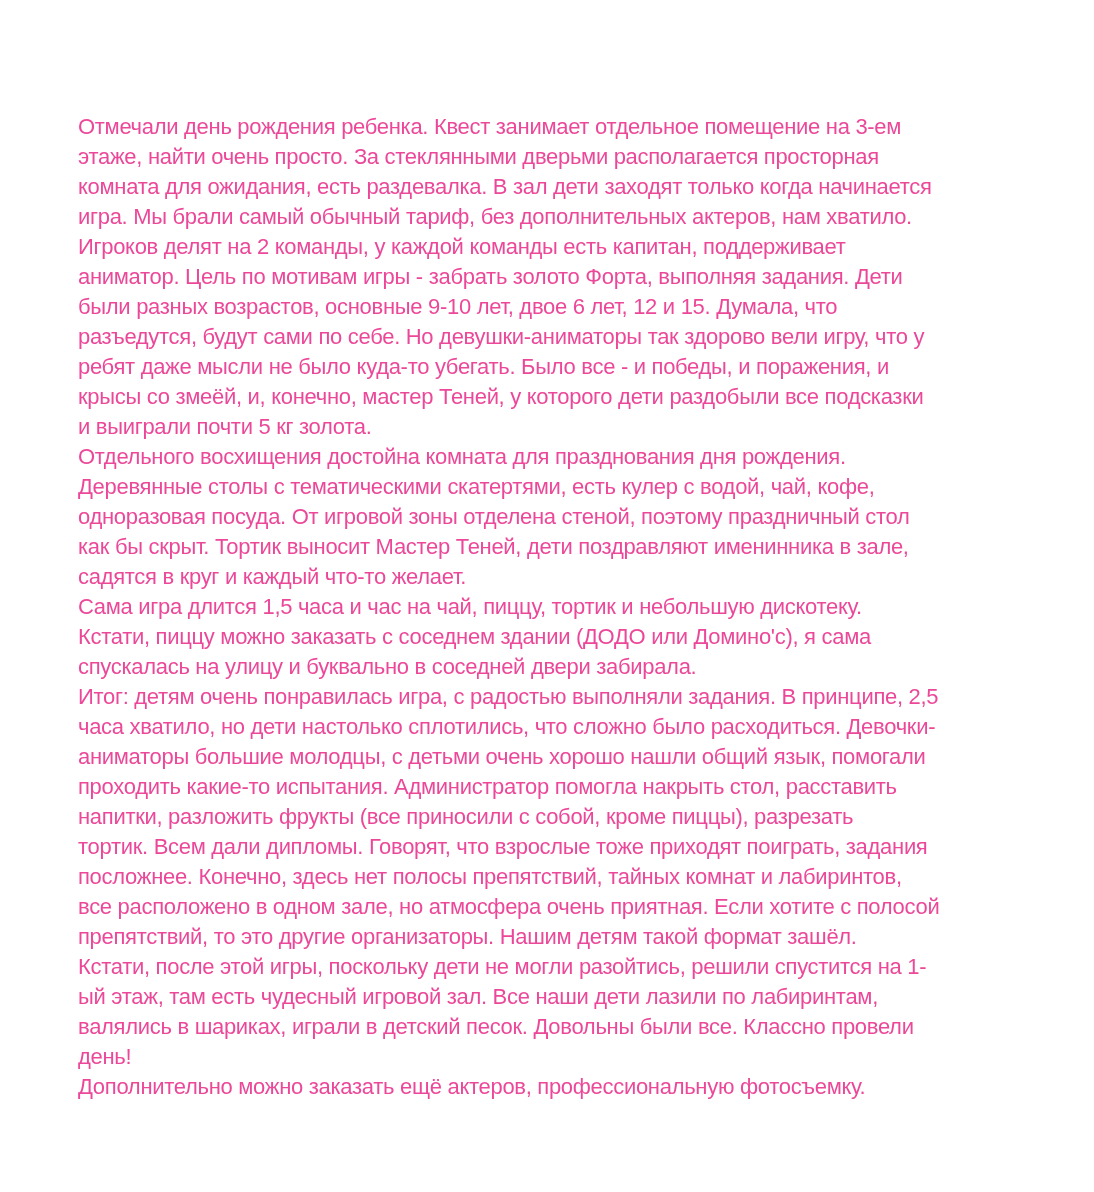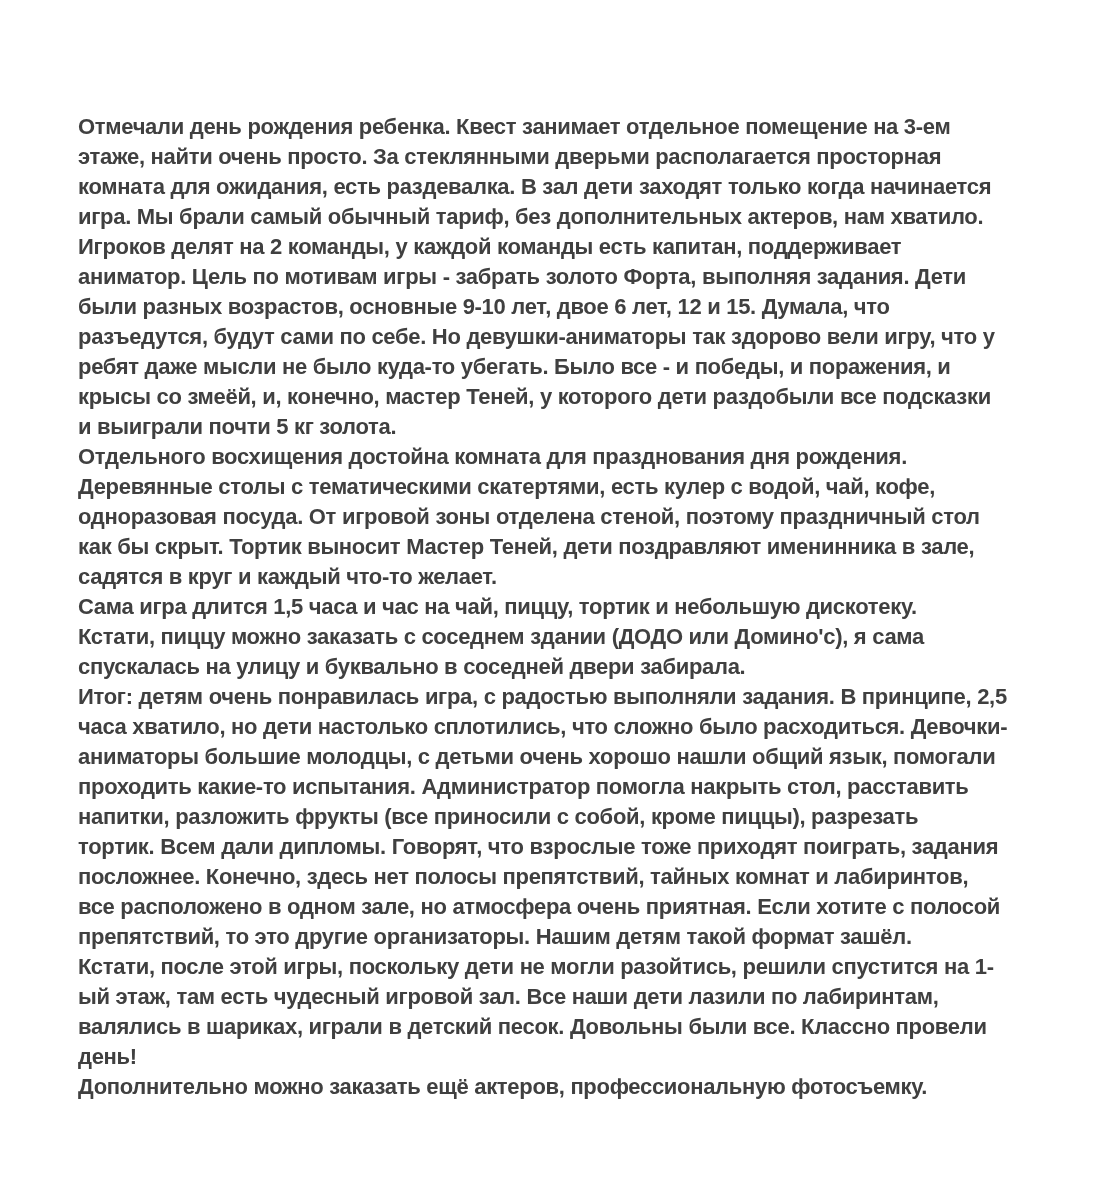--- a/index.html
+++ b/index.html
@@ -16,23 +16,23 @@
   }
   .review-text {
     position: absolute;
     left: 78px;
     top: 112px;
     width: 940px;
     font-family: "Liberation Sans", sans-serif;
     font-size: 22px;
     line-height: 30px;
     letter-spacing: -0.3px;
-    color: #404040;
+    color: #ec4899;
     white-space: pre;
-    font-weight: 700;
+    font-weight: 400;
   }
 </style>
 </head>
 <body>
 
 <main>
   <article class="review-text">Отмечали день рождения ребенка. Квест занимает отдельное помещение на 3-ем
 этаже, найти очень просто. За стеклянными дверьми располагается просторная
 комната для ожидания, есть раздевалка. В зал дети заходят только когда начинается
 игра. Мы брали самый обычный тариф, без дополнительных актеров, нам хватило.

